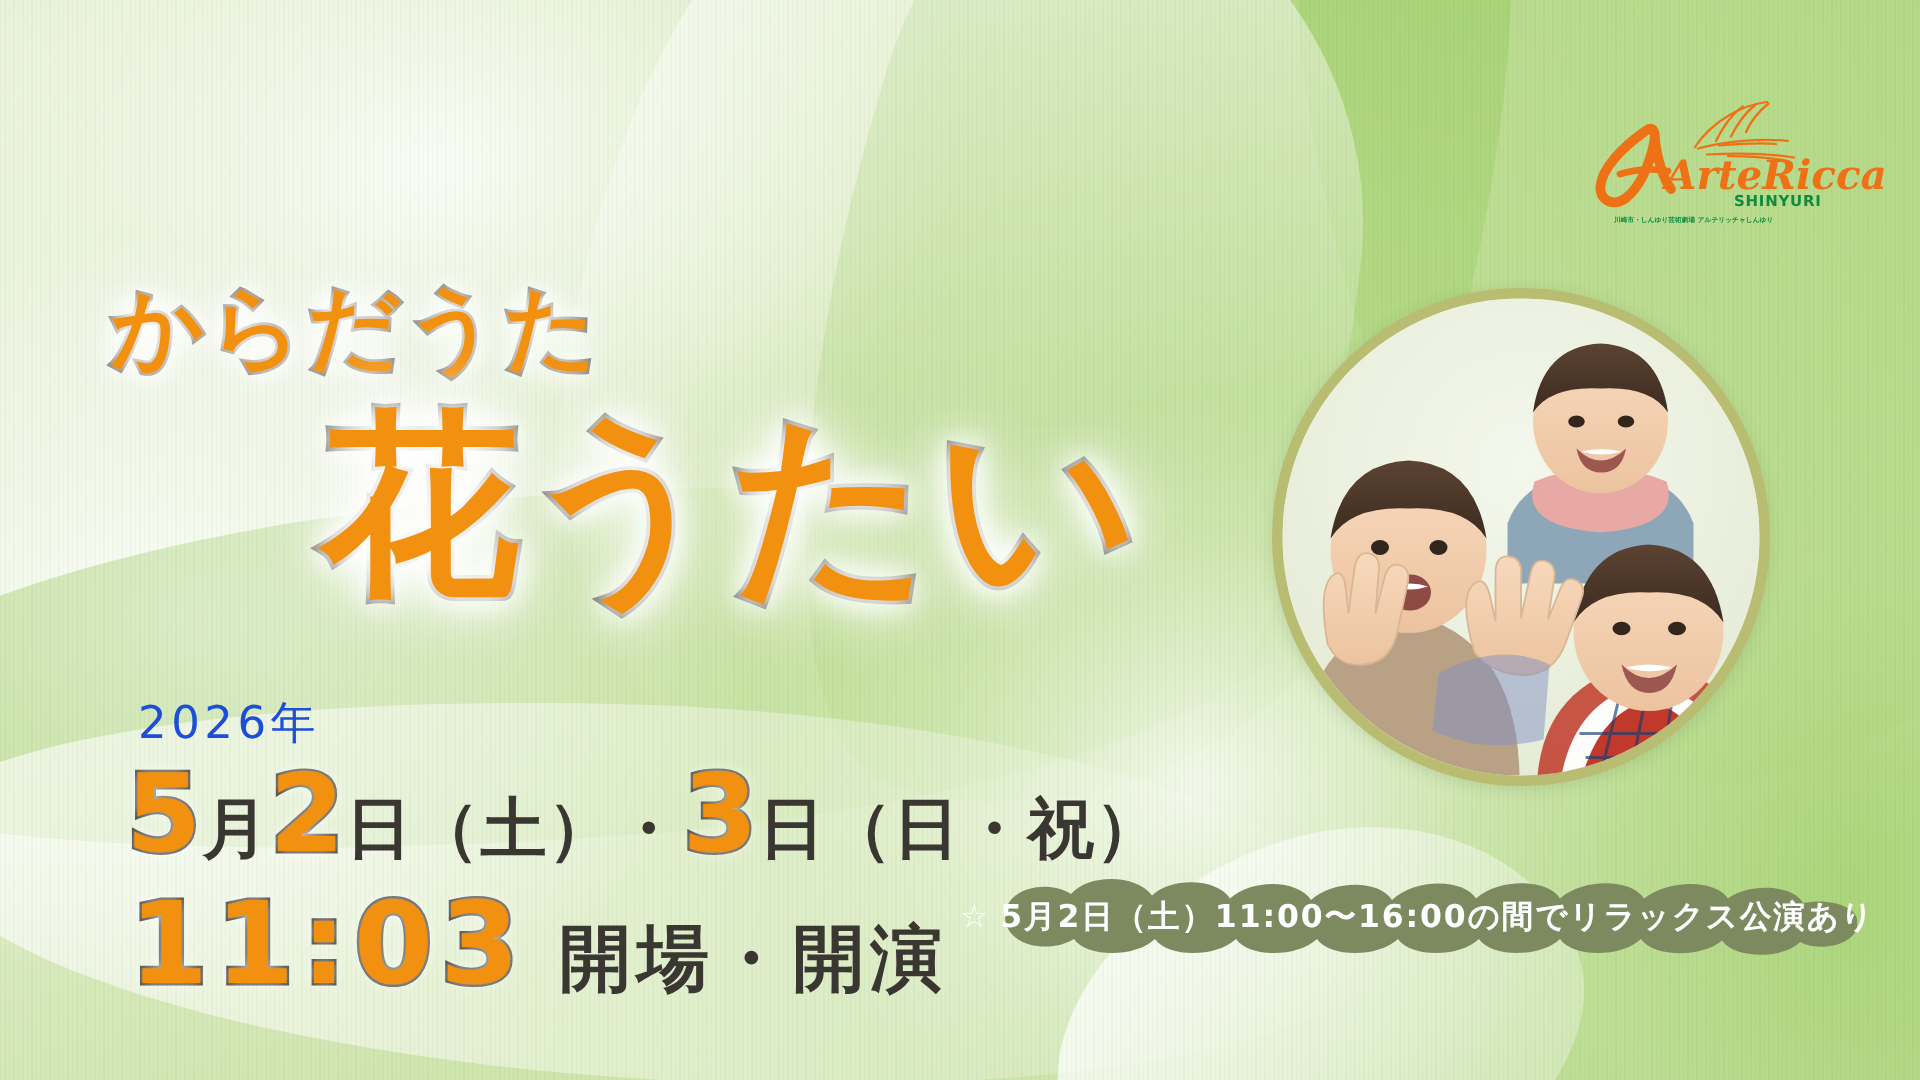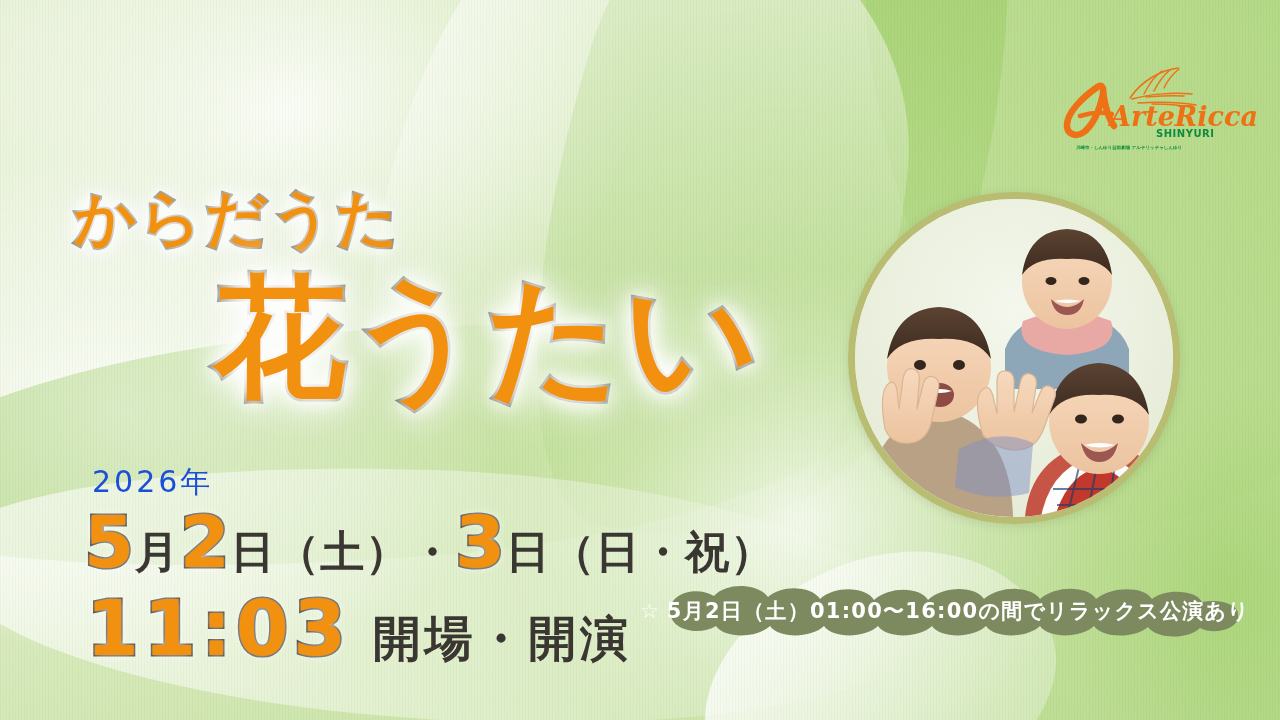--- a/index.html
+++ b/index.html
@@ -440,17 +440,17 @@
         C 332 55, 300 54, 292 42
         C 278 55, 246 54, 238 42
         C 224 55, 192 54, 184 42
         C 170 55, 138 54, 130 42
         C 116 55, 84 54, 76 42
         C 60 52, 30 47, 30 27 Z"></path>
     </svg>
     <div class="banner-text">
       <span>☆</span>
       <span style="display:inline-block;width:8px;"></span>
-      <span>5月2日（土）01:00〜16:00の間でリラックス公演あり</span>
+      <span>5月2日（土）11:00〜16:00の間でリラックス公演あり</span>
     </div>
   </div>
 
 </div>
 
 </body></html>

